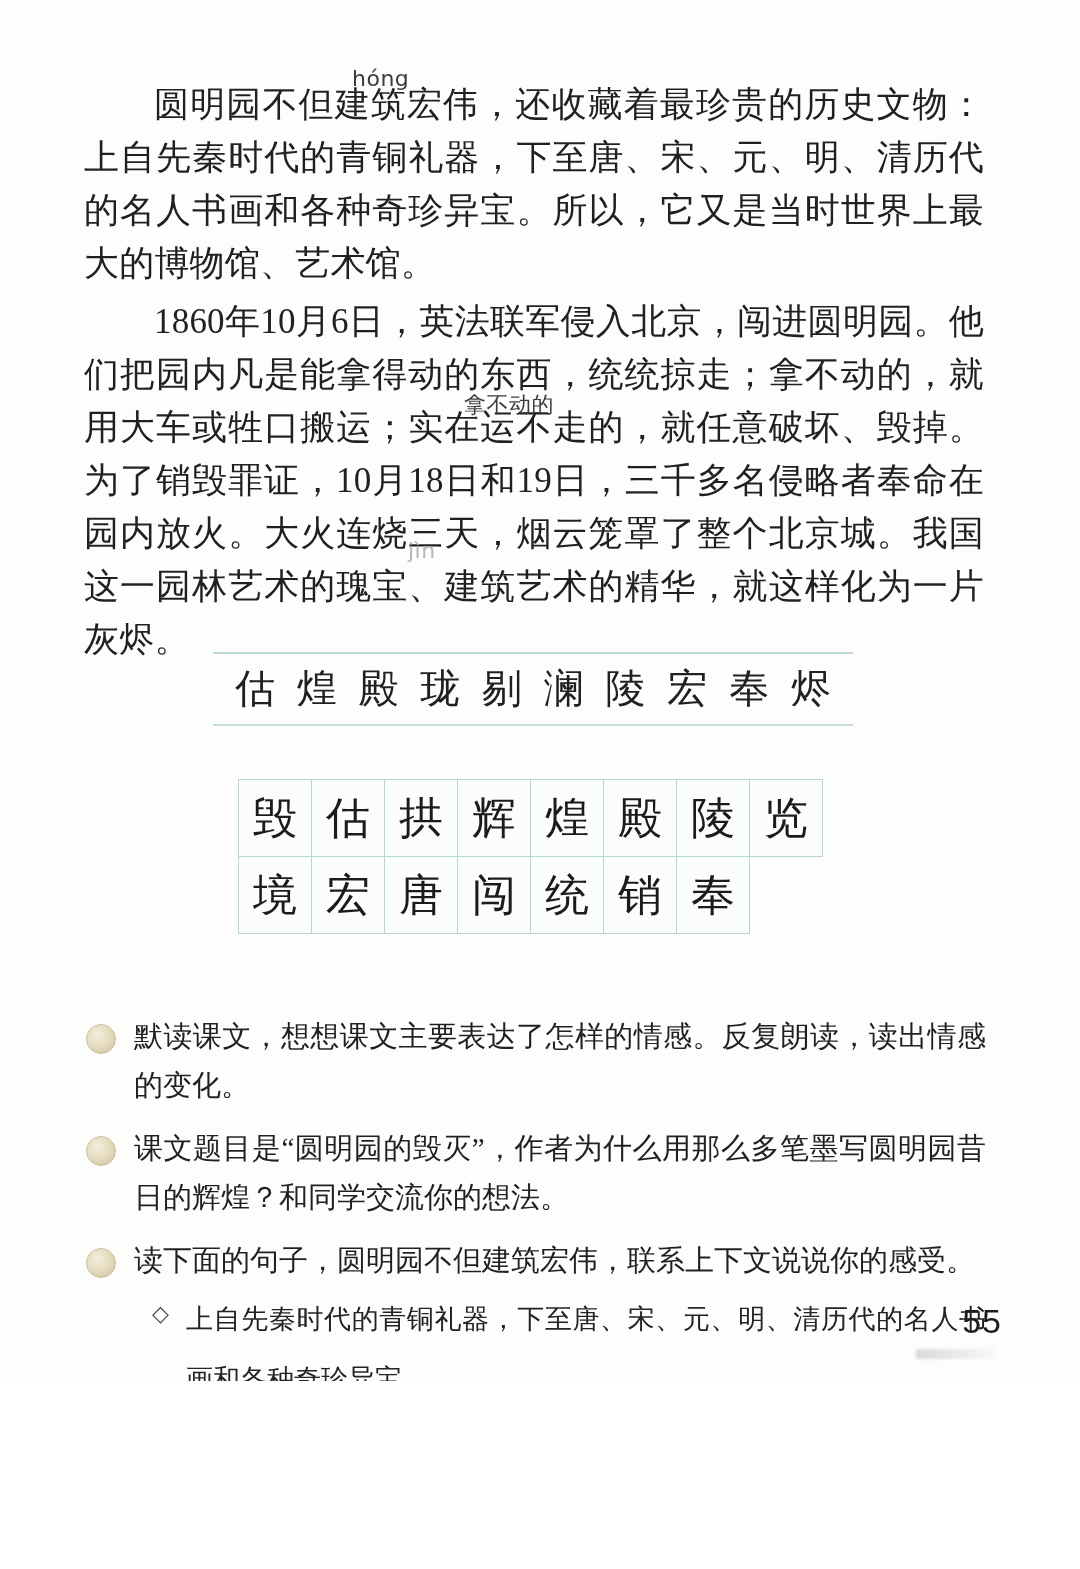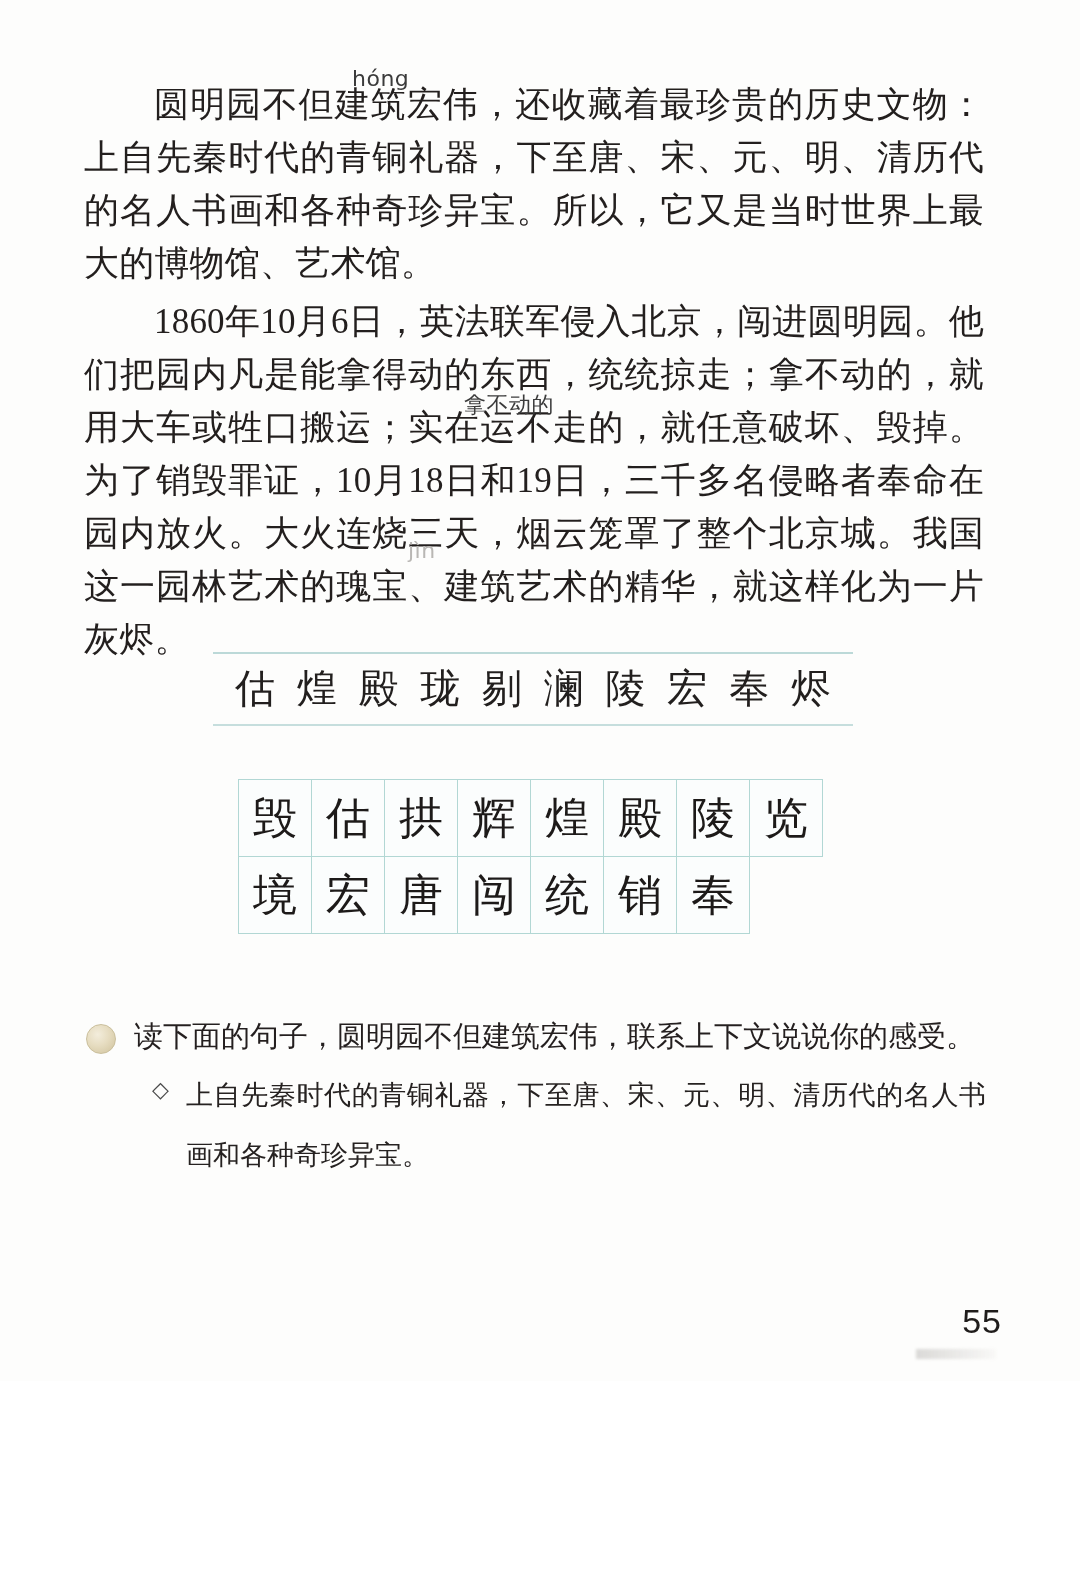--- a/index.html
+++ b/index.html
@@ -226,21 +226,29 @@
       <div class="grid-cell">闯</div>
       <div class="grid-cell">统</div>
       <div class="grid-cell">销</div>
       <div class="grid-cell">奉</div>
       <div class="grid-cell empty"></div>
     </div>
   </div>
 
   <div class="exercises">
 
-
+    <div class="ex-item">
+      <span class="ex-bullet"></span>
+      <div class="ex-text">默读课文，想想课文主要表达了怎样的情感。反复朗读，读出情感的变化。</div>
+    </div>
+
+    <div class="ex-item">
+      <span class="ex-bullet"></span>
+      <div class="ex-text">课文题目是“圆明园的毁灭”，作者为什么用那么多笔墨写圆明园昔日的辉煌？和同学交流你的想法。</div>
+    </div>
 
     <div class="ex-item">
       <span class="ex-bullet"></span>
       <div class="ex-text">读下面的句子，圆明园不但建筑宏伟，联系上下文说说你的感受。</div>
       <div class="sub-item">
         <span class="sub-diamond">◇</span>
         <div class="sub-text">上自先秦时代的青铜礼器，下至唐、宋、元、明、清历代的名人书画和各种奇珍异宝。</div>
       </div>
     </div>
 

